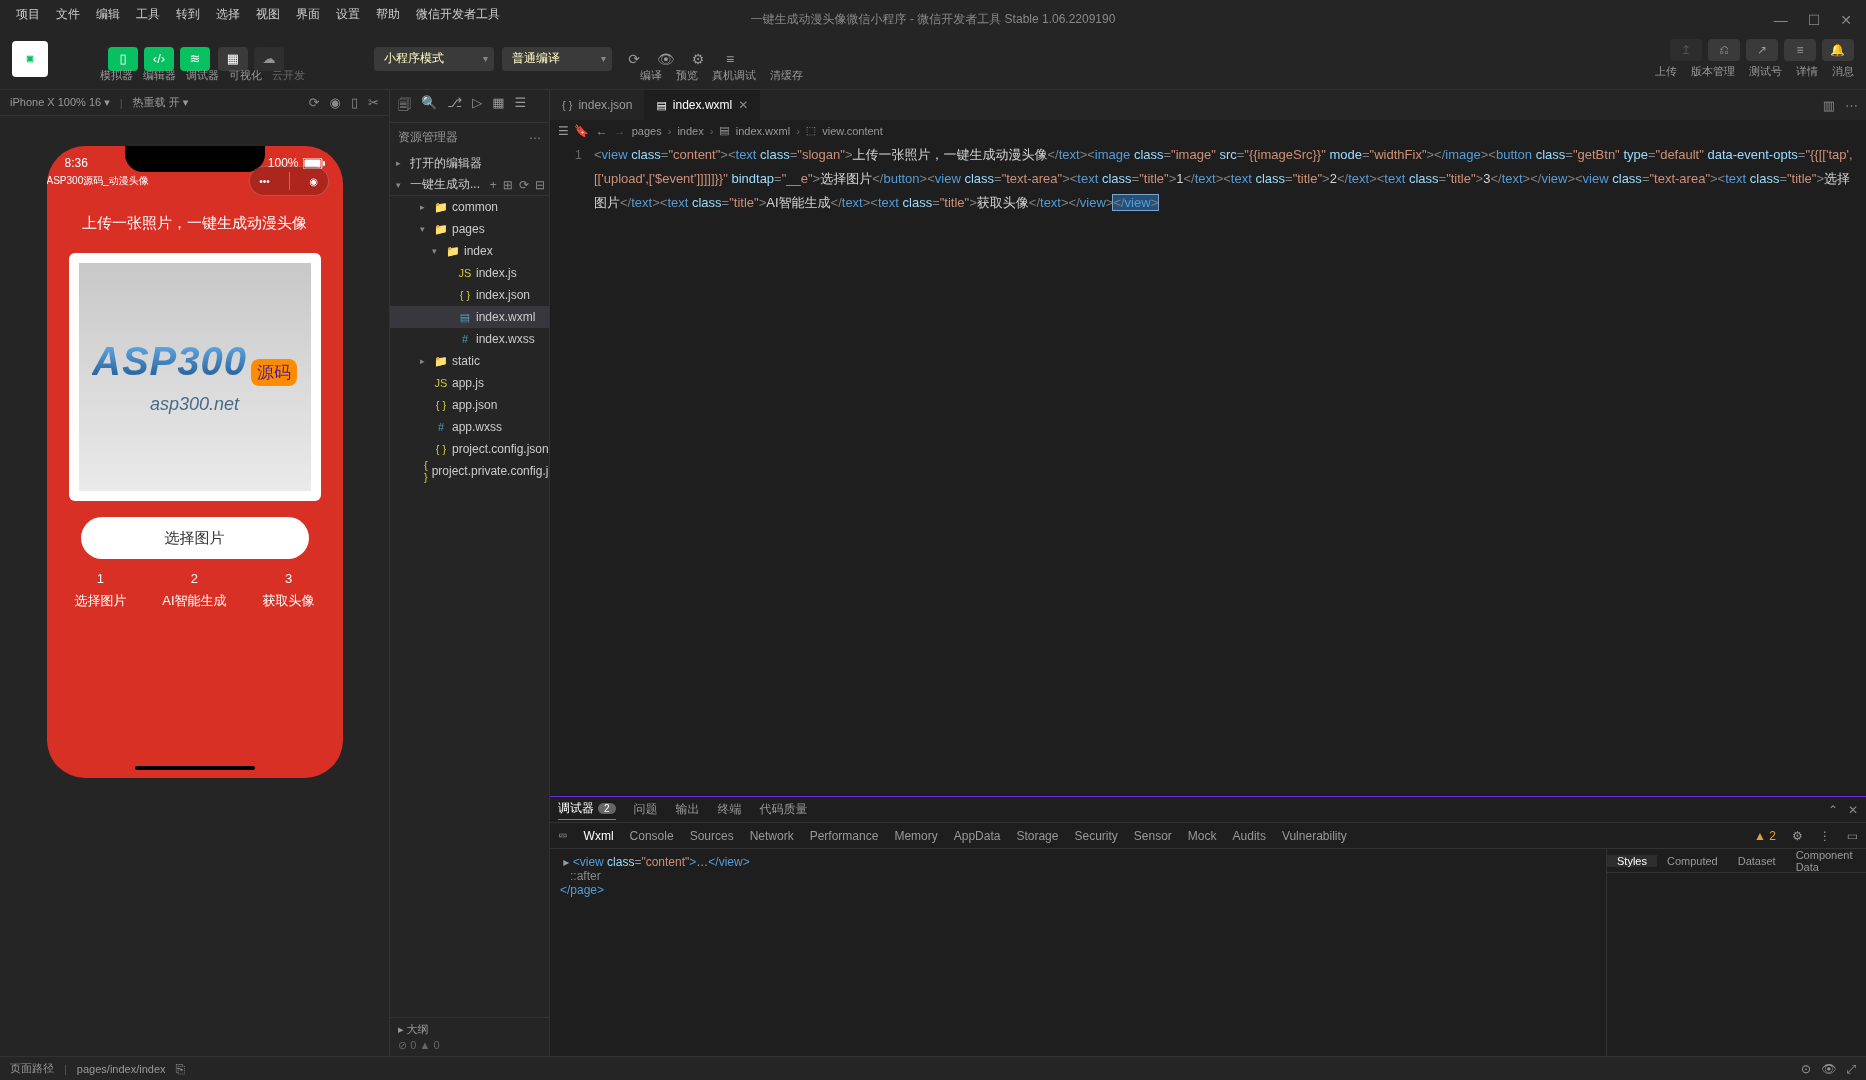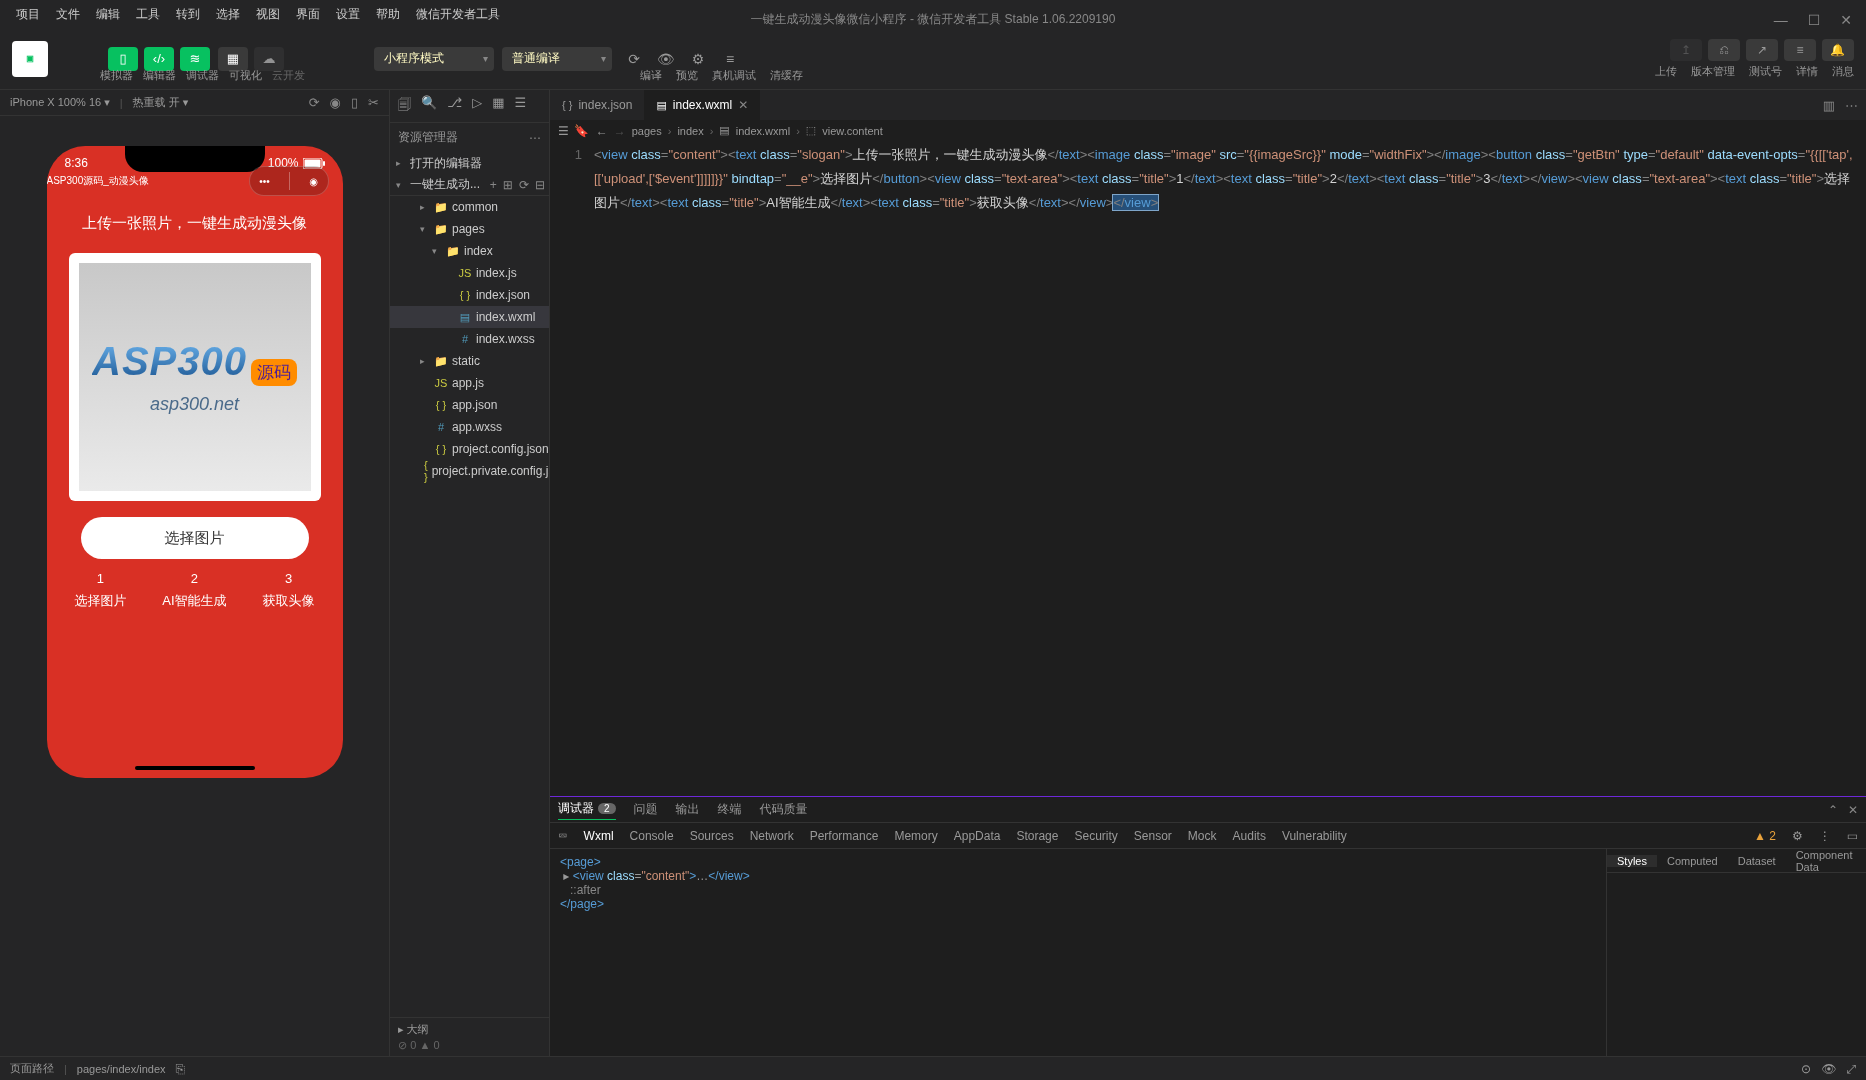--- a/index.html
+++ b/index.html
@@ -417,21 +417,20 @@
         <span class="tab">Audits</span>
         <span class="tab">Vulnerability</span>
         <div class="spacer"></div>
         <span class="warn">▲ 2</span>
         <span>⚙</span>
         <span>⋮</span>
         <span>▭</span>
       </div>
       <div class="dt-body">
         <div class="dt-left">
-          <div><span class="t">&lt;page&gt;</span></div>
           <div>&nbsp;▸ <span class="t">&lt;view</span> <span class="a">class</span>=<span class="s">"content"</span><span class="t">&gt;</span>…<span class="t">&lt;/view&gt;</span></div>
           <div>&nbsp;&nbsp;&nbsp;<span style="color:#888">::after</span></div>
           <div><span class="t">&lt;/page&gt;</span></div>
         </div>
         <div class="dt-right">
           <div class="tabs2">
             <span class="t active">Styles</span>
             <span class="t">Computed</span>
             <span class="t">Dataset</span>
             <span class="t">Component Data</span>

